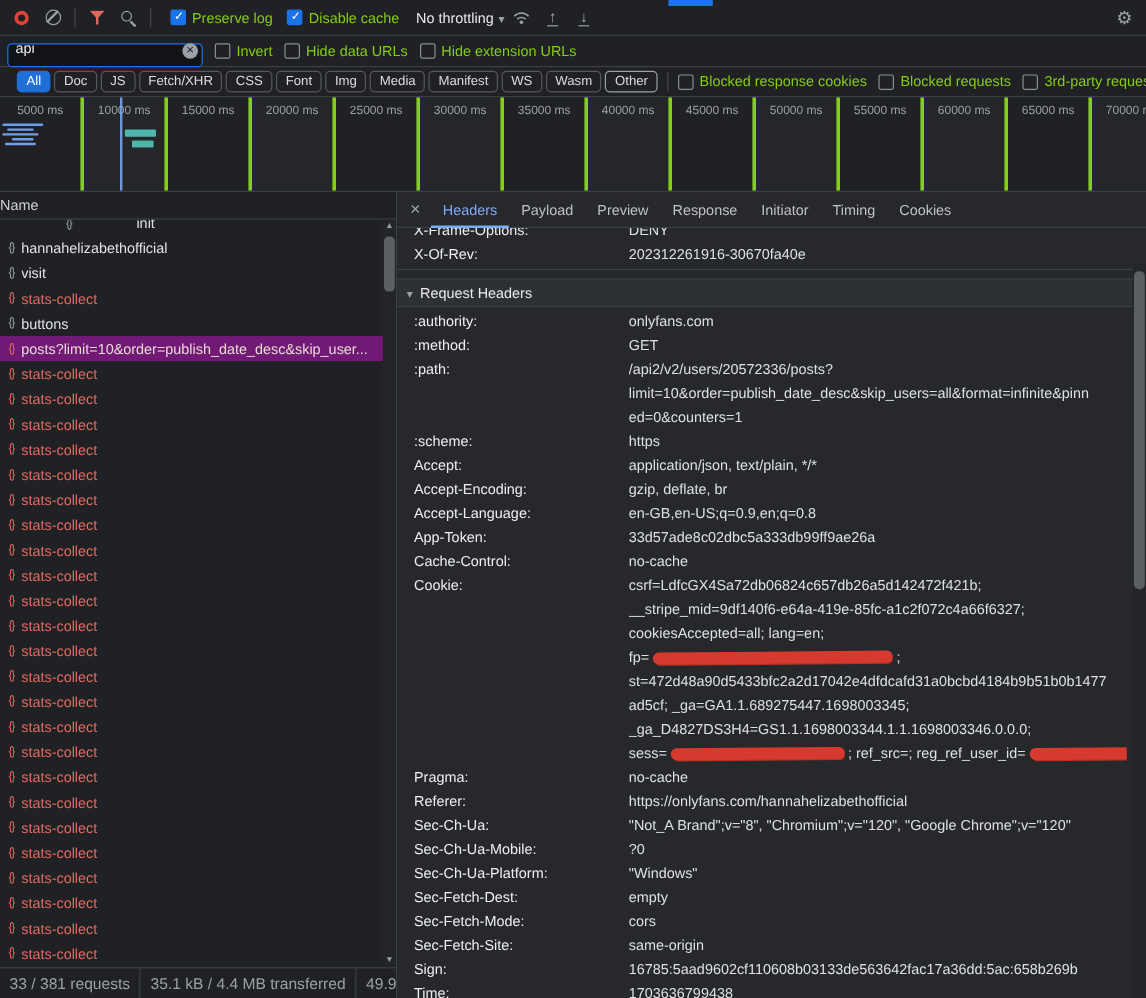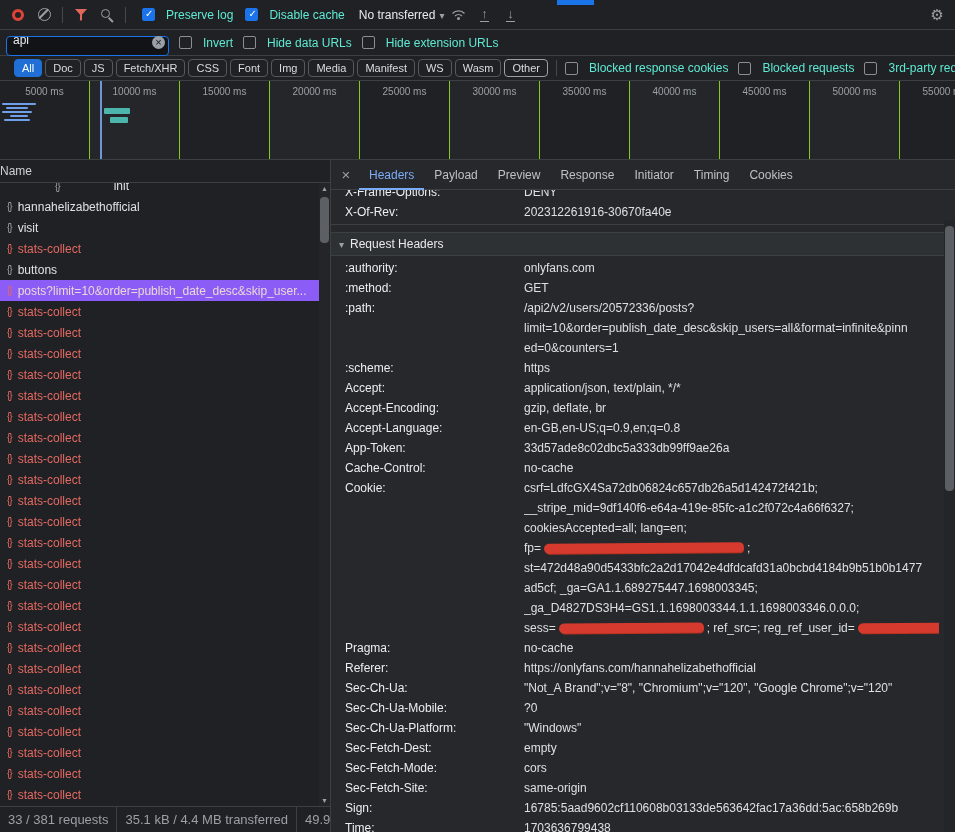--- a/index.html
+++ b/index.html
@@ -10,21 +10,21 @@
   
   .toolbar { height:30px; display:flex; align-items:center; padding:0 6px; border-bottom:1px solid #3c4043; gap:2px; }
   .tbtn { display:inline-flex; align-items:center; justify-content:center; width:24px; height:24px; cursor:pointer; flex:none; }
   .vsep { width:1px; height:16px; background:#47484b; margin:0 4px; flex:none; }
   .rec-dot { width:12px; height:12px; border-radius:50%; border:3px solid #df4437; display:block; }
   .icon-clear { position:relative; width:13px; height:13px; border:1.5px solid #9aa0a6; border-radius:50%; display:block; }
   .icon-clear::after { content:""; position:absolute; left:-2px; top:4.4px; width:13px; height:1.5px; background:#9aa0a6; transform:rotate(-45deg); }
   .icon-funnel { width:13px; height:12px; background:#e0675c; clip-path:polygon(0 0,100% 0,58% 50%,58% 100%,42% 100%,42% 50%); display:block; }
   .icon-search { position:relative; width:9px; height:9px; border:1.5px solid #9aa0a6; border-radius:50%; display:block; margin:-2px 3px 0 0; }
   .icon-search::after { content:""; position:absolute; width:6px; height:1.5px; background:#9aa0a6; transform:rotate(45deg); right:-5px; bottom:-3px; }
-  .cb { display:inline-flex; align-items:center; gap:11px; margin-left:10px; cursor:pointer; color:#5eead4; white-space:nowrap; }
+  .cb { display:inline-flex; align-items:center; gap:5px; margin-left:10px; cursor:pointer; color:#84cc16; white-space:nowrap; }
   .box { width:13px; height:13px; border:1px solid #8a8f94; border-radius:2px; display:inline-block; position:relative; flex:none; }
   .box.on { background:#1a73e8; border-color:#1a73e8; }
   .box.on::after { content:"✓"; position:absolute; left:2px; top:-1px; font-size:10px; color:#fff; }
   .dropdown { display:inline-flex; align-items:center; gap:4px; margin-left:12px; cursor:pointer; color:#e8eaed; white-space:nowrap; }
   .caret::before { content:"▾"; color:#9aa0a6; font-size:10px; }
   .icon-up, .icon-dn { color:#9aa0a6; font-size:13px; border-bottom:1.5px solid #9aa0a6; line-height:12px; padding:0 1px 1px 1px; }
   .icon-up::before { content:"↑"; } .icon-dn::before { content:"↓"; }
   .icon-gear::before { content:"⚙"; color:#9aa0a6; font-size:15px; }
   .spacer { flex:1; }
   .top-accent { position:absolute; left:557px; top:0; width:37px; height:5px; background:#1a73e8; z-index:6; }
@@ -42,37 +42,37 @@
   .chips-row { height:25px; display:flex; align-items:center; padding:0 14px; border-bottom:1px solid #3c4043; }
   .chips { display:flex; align-items:center; gap:3px; }
   .chip { background:transparent; border:1px solid #55585c; color:#dadce0; font:11px "Liberation Sans", sans-serif;
           border-radius:4px; padding:2px 7px; cursor:pointer; white-space:nowrap; }
   .chip-sel { background:#1f6fd6; border-color:#1f6fd6; color:#fff; }
   .chip-foc { border-color:#9aa0a6; }
 
   
   .overview { position:relative; height:79px; border-bottom:1px solid #3c4043; overflow:hidden; cursor:crosshair; }
   .ticks { display:flex; height:100%; }
-  .tick { width:90px; flex:none; border-right:1px solid #84cc16; padding-top:3px; text-align:center; }
+  .tick { width:70px; flex:none; border-right:3px solid #84cc16; padding-top:3px; text-align:center; }
   .tick-alt { background:#242629; }
   .tick-label { font-size:10px; color:#9aa0a6; }
   .wbar { position:absolute; border-radius:1px; }
   .marker { position:absolute; top:0; bottom:0; left:100px; width:2px; background:#7cacf8; opacity:.85; }
 
   
   .main { display:flex; height:672px; }
   .left-col { width:331px; flex:none; border-right:1px solid #3c4043; display:flex; flex-direction:column; background:#202124; }
   .left-header { height:23px; line-height:22px; border-bottom:1px solid #3c4043; padding-left:0; color:#cdd0d4; }
   .req-list { position:relative; height:623px; overflow:hidden; }
   .req { height:21px; display:flex; align-items:center; gap:6px; padding-left:7px; cursor:pointer; color:#dfe1e4; white-space:nowrap; }
   .req-icon { flex:none; color:#9aa0a6; font-size:10px; letter-spacing:-1px; }
   .req-icon::before { content:"{}"; }
   .req-label { overflow:hidden; text-overflow:ellipsis; padding-right:16px; }
   .req-err { color:#e46962; } .req-err .req-icon { color:#e46962; }
-  .req-sel { background:#8b5cf6; } .req-sel .req-label { color:#ead9d5; } .req-sel .req-icon { color:#e4695e; }
+  .req-sel { background:#701a75; } .req-sel .req-label { color:#ead9d5; } .req-sel .req-icon { color:#e4695e; }
   .req-cut { height:13px; overflow:hidden; align-items:flex-start; }
   .req-cut > * { margin-top:-7px; line-height:21px;margin-left:48px; }
   .vscroll { position:absolute; top:0; right:0; bottom:0; width:11px; background:#232528; }
   .sarrow { position:absolute; left:0; width:11px; text-align:center; color:#9aa0a6; font-size:7px; cursor:pointer; }
   .sarrow.up { top:2px; } .sarrow.down { bottom:2px; }
   .sarrow.up::before { content:"▲"; } .sarrow.down::before { content:"▼"; }
   .sthumb { position:absolute; left:1px; top:14px; width:9px; height:46px; background:#5c6064; border-radius:4px; cursor:grab; }
 
   .statusbar { height:26px; border-top:1px solid #3c4043; display:flex; align-items:center; color:#9aa0a6; font-size:13px; }
   .seg { padding:0 8px; line-height:25px; white-space:nowrap; }
@@ -127,21 +127,21 @@
     <span class="vsep"></span>
     <label class="cb">
       <span class="box on"></span>
       <span>Preserve log</span>
     </label>
     <label class="cb">
       <span class="box on"></span>
       <span>Disable cache</span>
     </label>
     <div class="dropdown">
-      <span>No transferred</span>
+      <span>No throttling</span>
       <span class="caret"></span>
     </div>
     <span class="tbtn">
       <svg width="15" height="12" viewBox="0 0 15 12">
         <path d="M1.5 4.5 a8 8 0 0 1 12 0" stroke="#9aa0a6" stroke-width="1.3" fill="none"></path>
         <path d="M4 7 a5 5 0 0 1 7 0" stroke="#9aa0a6" stroke-width="1.3" fill="none"></path>
         <circle cx="7.5" cy="9.5" r="1.5" fill="#9aa0a6"></circle>
       </svg>
     </span>
     <span class="tbtn">

